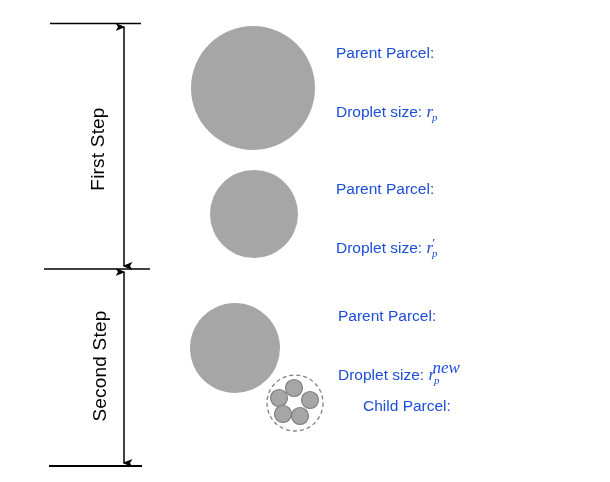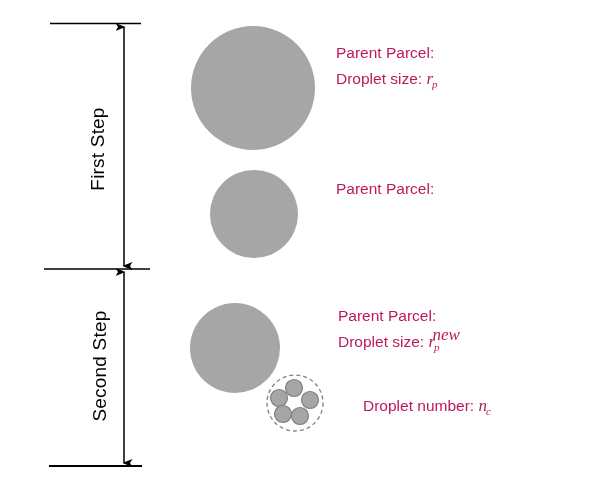--- a/index.html
+++ b/index.html
@@ -50,31 +50,32 @@
   }
   
   .anno-block {
     position: absolute;
     color: #000000;
   }
   .anno-line {
     font-family: "Liberation Sans", sans-serif;
     font-size: 15.5px;
     line-height: 26px;
-    color: #be185d;
+    color: #1d4ed8;
     white-space: nowrap;
   }
   
   .mathvar {
     font-family: "Liberation Serif", serif;
     font-style: italic;
     font-size: 17px;
     position: relative;
     display: inline-block;
     white-space: nowrap;
+    margin-top: 33px;
   }
   .mathvar .base {
     font-family: "Liberation Serif", serif;
     font-style: italic;
   }
   .mathvar .sub {
     font-family: "Liberation Serif", serif;
     font-style: italic;
     font-size: 11px;
     position: relative;
@@ -144,28 +145,29 @@
 
   <div class="anno-block" id="anno-first">
     <div class="anno-line">Parent Parcel:</div>
     <div class="anno-line">
       <span>Droplet size: </span><span class="mathvar"><span class="base">r</span><span class="sub">p</span><span class="prime"></span><span class="sup"></span></span>
     </div>
   </div>
 
   <div class="anno-block" id="anno-second">
     <div class="anno-line">Parent Parcel:</div>
+    <div class="anno-line">
+      <span>Droplet size: </span><span class="mathvar"><span class="base">r</span><span class="sub">p</span><span class="prime">′</span><span class="sup"></span></span>
+    </div>
   </div>
 
   <div class="anno-block" id="anno-third">
     <div class="anno-line">Parent Parcel:</div>
     <div class="anno-line">
       <span>Droplet size: </span><span class="mathvar"><span class="base">r</span><span class="sub">p</span><span class="prime"></span><span class="sup">new</span></span>
     </div>
   </div>
 
   <div class="anno-block" id="anno-fourth">
-    <div class="anno-line">
-      <span>Droplet number: </span><span class="mathvar"><span class="base">n</span><span class="sub">c</span><span class="prime"></span><span class="sup"></span></span>
-    </div>
+    <div class="anno-line">Child Parcel:</div>
   </div>
 
 </div>
 
 </body></html>

